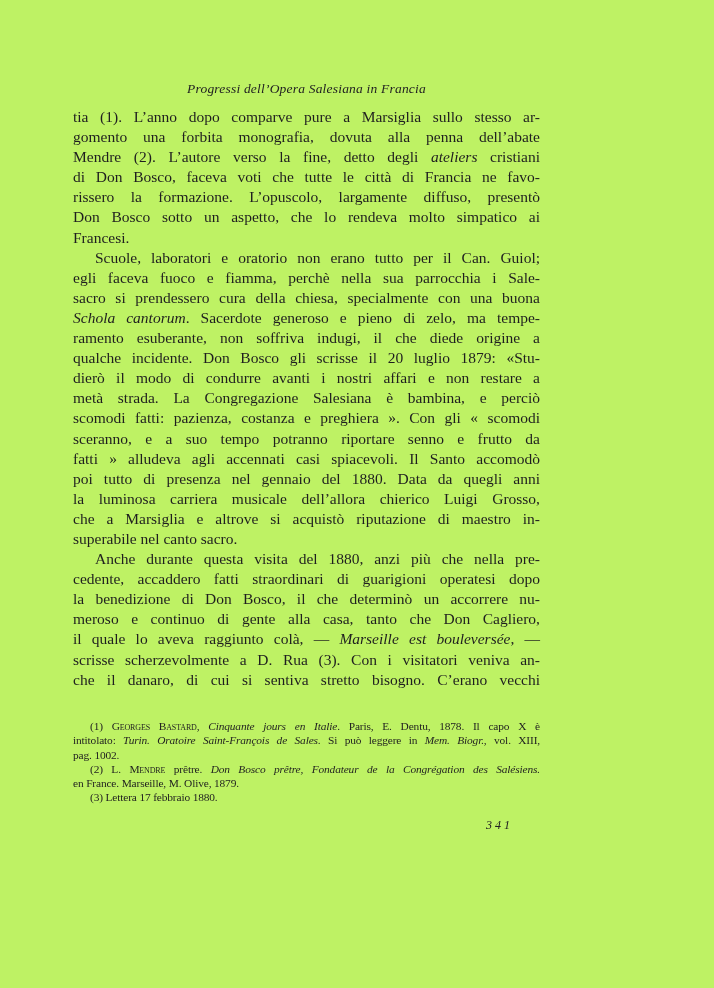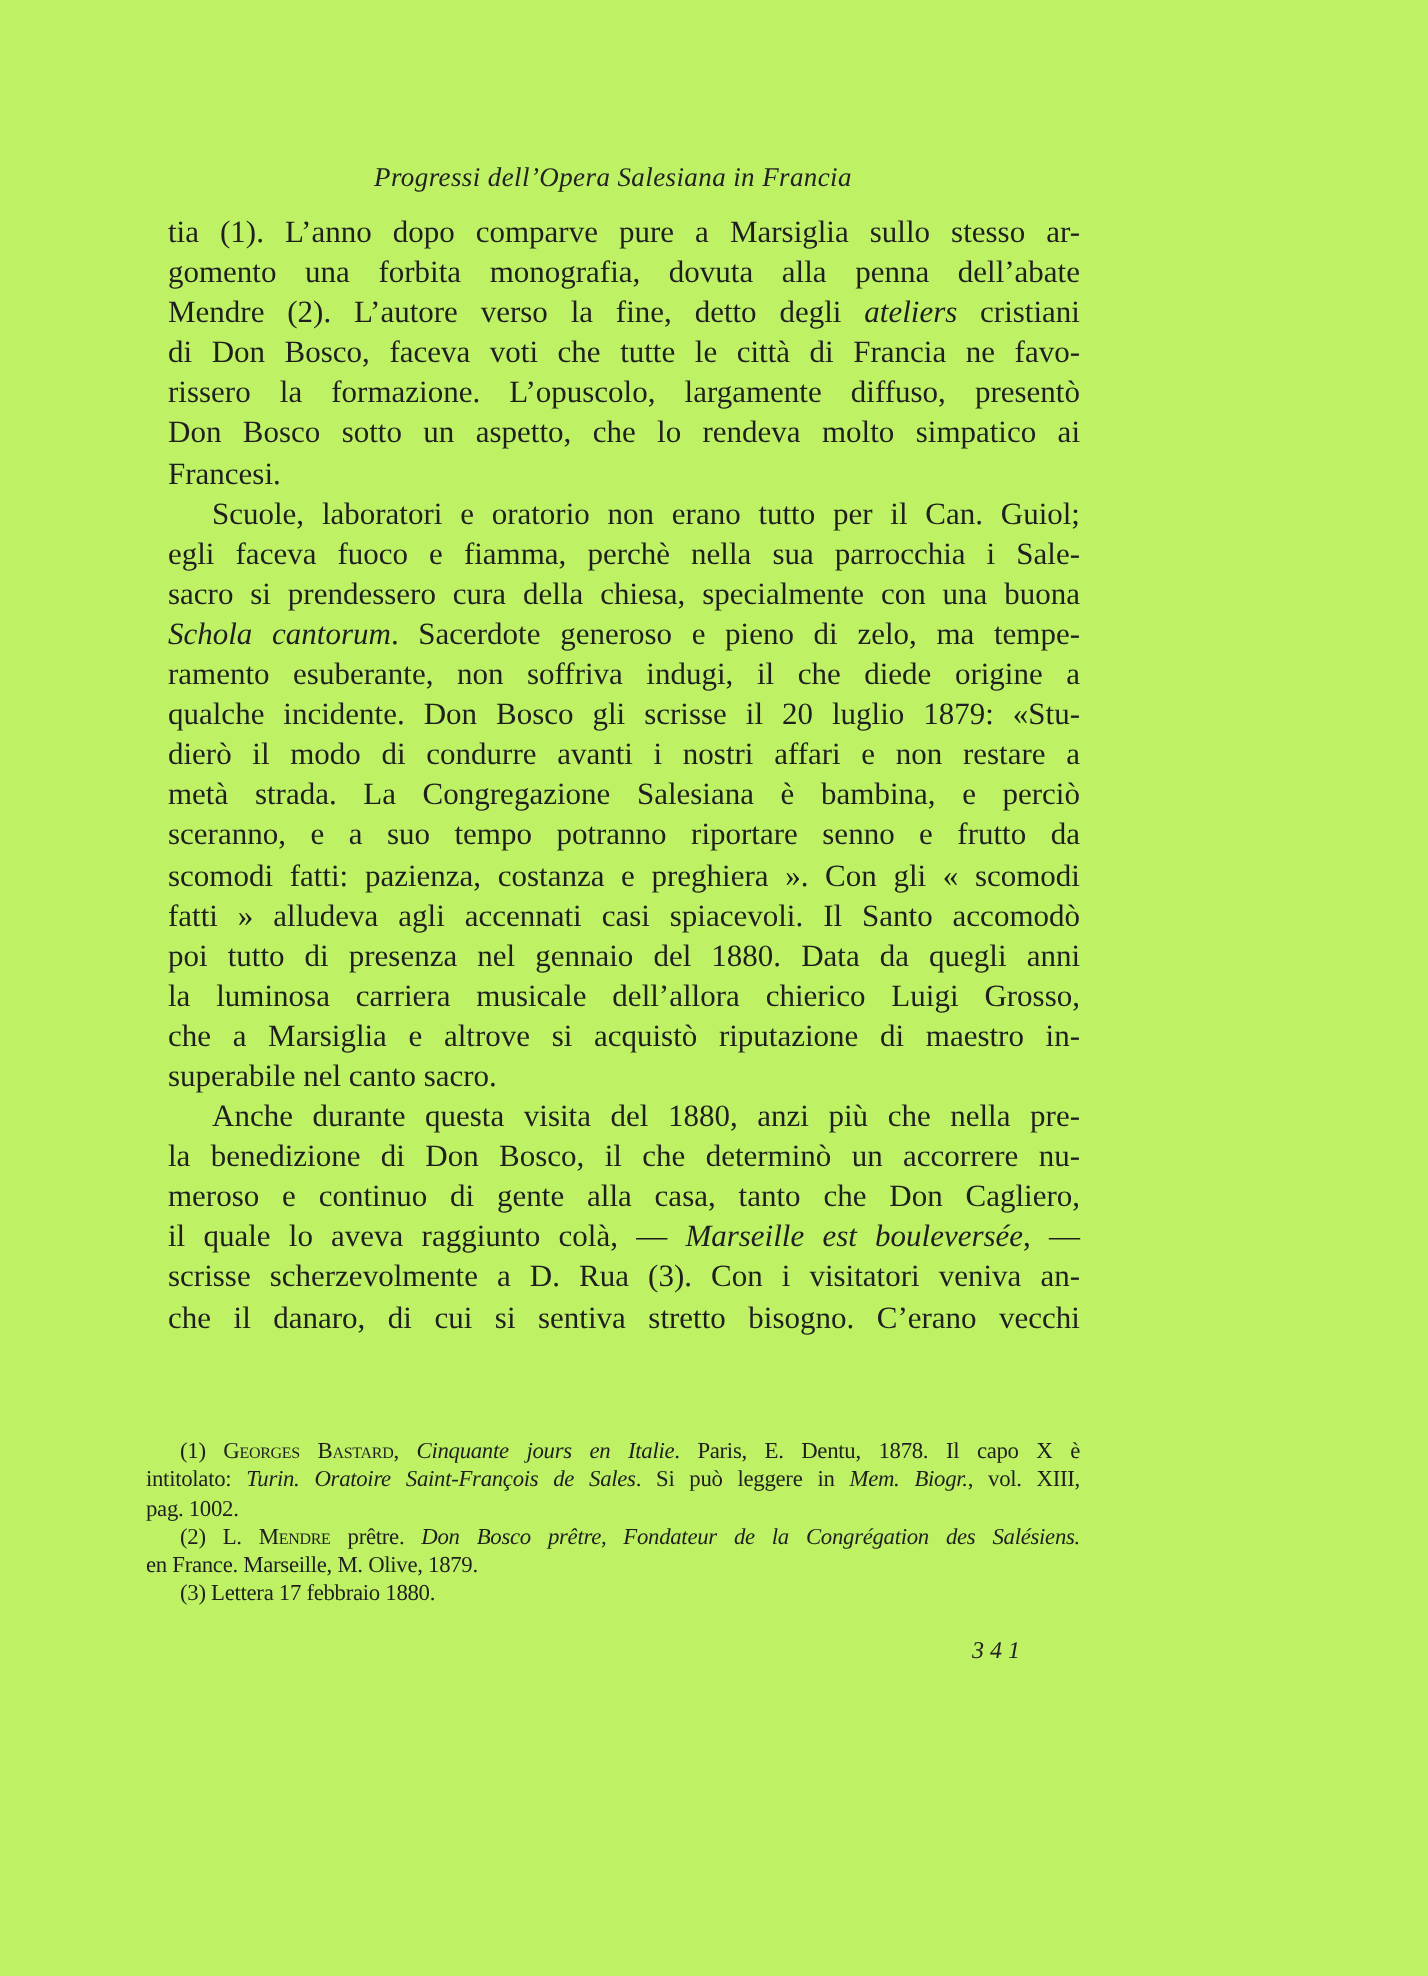--- a/index.html
+++ b/index.html
@@ -30,21 +30,20 @@
   .body-text{
     position:absolute;
     top:107px;
     left:73px;
     width:467px;
     font-size:15.5px;
   }
   .body-text .line{
     height:20.1px;
     line-height:20.1px;
-    margin-left:11px;
   }
   .footnotes{
     position:absolute;
     top:719px;
     left:73px;
     width:467px;
     font-size:11.4px;
     letter-spacing:-0.15px;
   }
   .footnotes .line{
@@ -97,30 +96,31 @@
       </div>
       <div>
         <div class="line just ind">Scuole, laboratori e oratorio non erano tutto per il Can. Guiol;</div>
         <div class="line just">egli faceva fuoco e fiamma, perchè nella sua parrocchia i Sale-</div>
         <div class="line just">sacro si prendessero cura della chiesa, specialmente con una buona</div>
         <div class="line just"><i>Schola cantorum</i>. Sacerdote generoso e pieno di zelo, ma tempe-</div>
         <div class="line just">ramento esuberante, non soffriva indugi, il che diede origine a</div>
         <div class="line just">qualche incidente. Don Bosco gli scrisse il 20 luglio 1879: «Stu-</div>
         <div class="line just">dierò il modo di condurre avanti i nostri affari e non restare a</div>
         <div class="line just">metà strada. La Congregazione Salesiana è bambina, e perciò</div>
+        <div class="line just">scomodi fatti: pazienza, costanza e preghiera ». Con gli « scomodi</div>
         <div class="line just">sceranno, e a suo tempo potranno riportare senno e frutto da</div>
-        <div class="line just">scomodi fatti: pazienza, costanza e preghiera ». Con gli « scomodi</div>
         <div class="line just">fatti » alludeva agli accennati casi spiacevoli. Il Santo accomodò</div>
         <div class="line just">poi tutto di presenza nel gennaio del 1880. Data da quegli anni</div>
         <div class="line just">la luminosa carriera musicale dell’allora chierico Luigi Grosso,</div>
         <div class="line just">che a Marsiglia e altrove si acquistò riputazione di maestro in-</div>
         <div class="line">superabile nel canto sacro.</div>
       </div>
       <div>
         <div class="line just ind">Anche durante questa visita del 1880, anzi più che nella pre-</div>
+        <div class="line just">cedente, accaddero fatti straordinari di guarigioni operatesi dopo</div>
         <div class="line just">la benedizione di Don Bosco, il che determinò un accorrere nu-</div>
         <div class="line just">meroso e continuo di gente alla casa, tanto che Don Cagliero,</div>
         <div class="line just">il quale lo aveva raggiunto colà, — <i>Marseille est bouleversée</i>, —</div>
         <div class="line just">scrisse scherzevolmente a D. Rua (3). Con i visitatori veniva an-</div>
         <div class="line just">che il danaro, di cui si sentiva stretto bisogno. C’erano vecchi</div>
       </div>
     </div>
 
   <div class="footnotes">
       <div>

